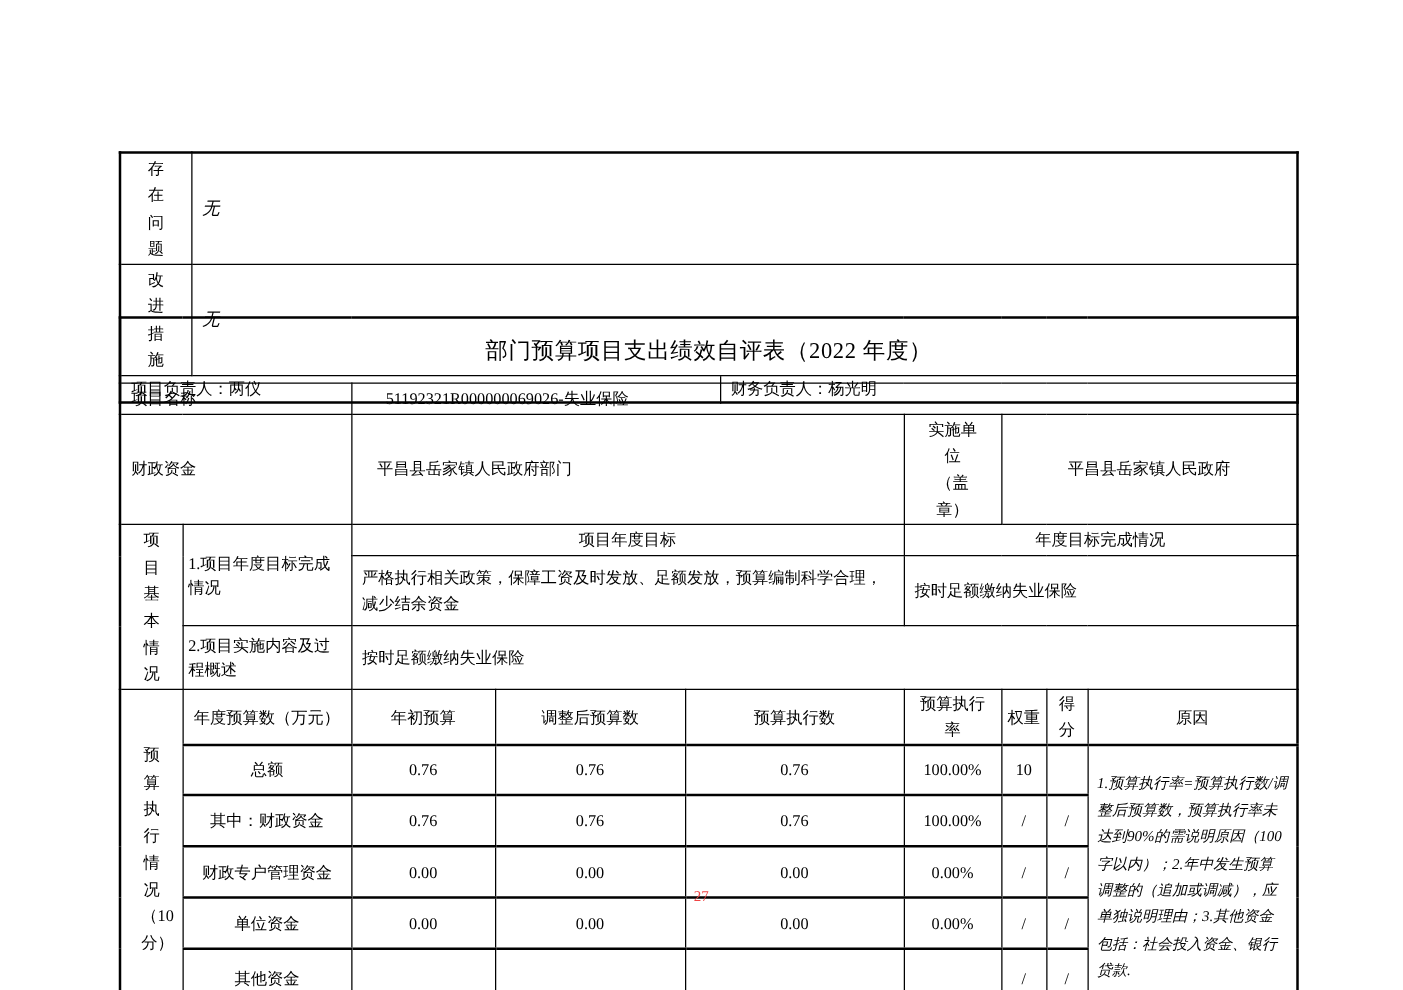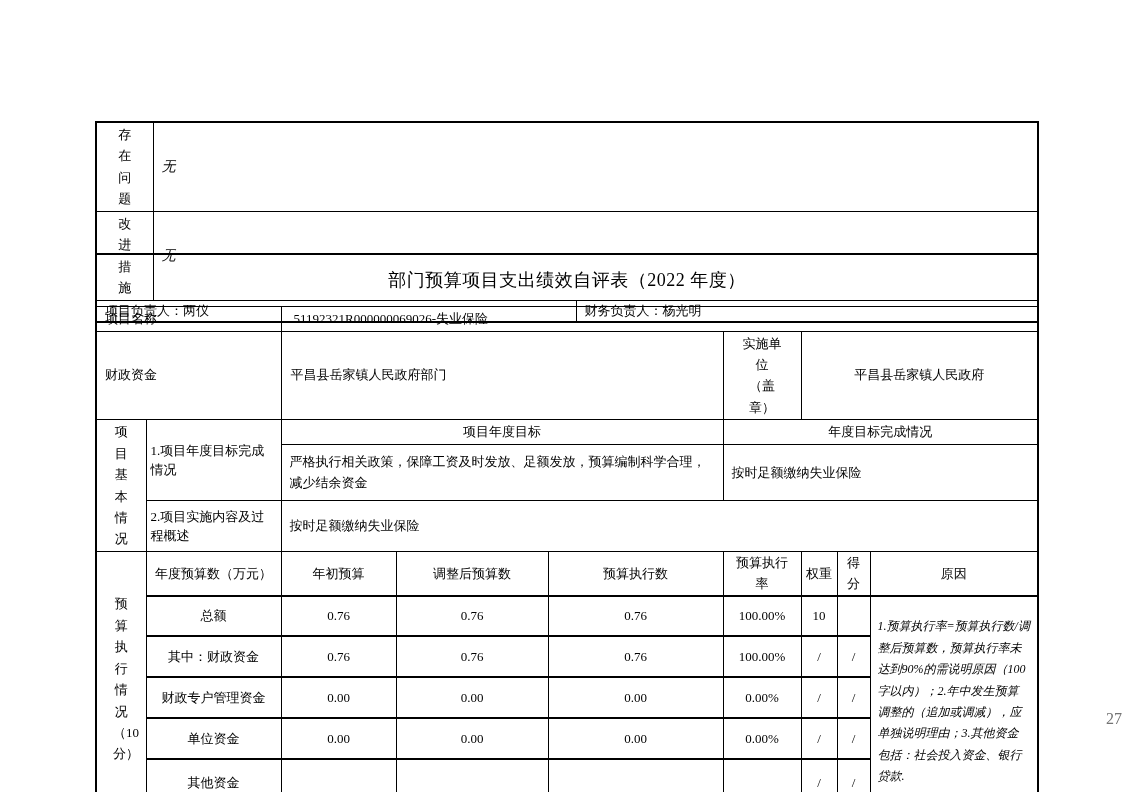--- a/index.html
+++ b/index.html
@@ -40,23 +40,23 @@
     vertical-align: top;
     text-align: left;
     border-radius: 30px;
   }
   tr.thick > td { border-top-width: 2px; }
   .pad8 { padding-left: 8px; }
   #page-number {
     position: absolute;
     top: 710px; left: 0;
     width: 100%;
-    text-align: right;
-    font-size: 16px;
-    color: #737373;
+    text-align: center;
+    font-size: 12px;
+    color: #ef4444;
   }
 </style>
 </head>
 <body>
 
 <table id="top-table" class="doc-table">
   <colgroup>
       <col style="width:57px">
       <col style="width:423px">
       <col style="width:462px">
@@ -90,25 +90,25 @@
     <col style="width:36px">
       <col style="width:33px">
       <col style="width:168px">
   </colgroup>
   <tbody>
       <tr style="height:52px">
     <td colspan="9" class="title-cell">部门预算项目支出绩效自评表（2022 年度）</td>
   </tr>
   <tr style="height:25px">
     <td colspan="2" class="pad8">项目名称</td>
-    <td colspan="7" style="padding-left:12px">51192321R000000069026-失业保险</td>
+    <td colspan="7" style="padding-left:27px">51192321R000000069026-失业保险</td>
   </tr>
   <tr style="height:43px">
     <td colspan="2" class="pad8">财政资金</td>
-    <td colspan="3" style="padding-left:9px">平昌县岳家镇人民政府部门</td>
+    <td colspan="3" style="padding-left:20px">平昌县岳家镇人民政府部门</td>
     <td class="vlabel">实施单位
 （盖章）</td>
     <td colspan="3" class="center">平昌县岳家镇人民政府</td>
   </tr>
   <tr style="height:22px">
     <td rowspan="3" class="vlabel">项目
 基本
 情况</td>
     <td rowspan="2" style="padding:1px 4px;line-height:1.5">1.项目年度目标完成情况</td>
     <td colspan="3" class="center">项目年度目标</td>

